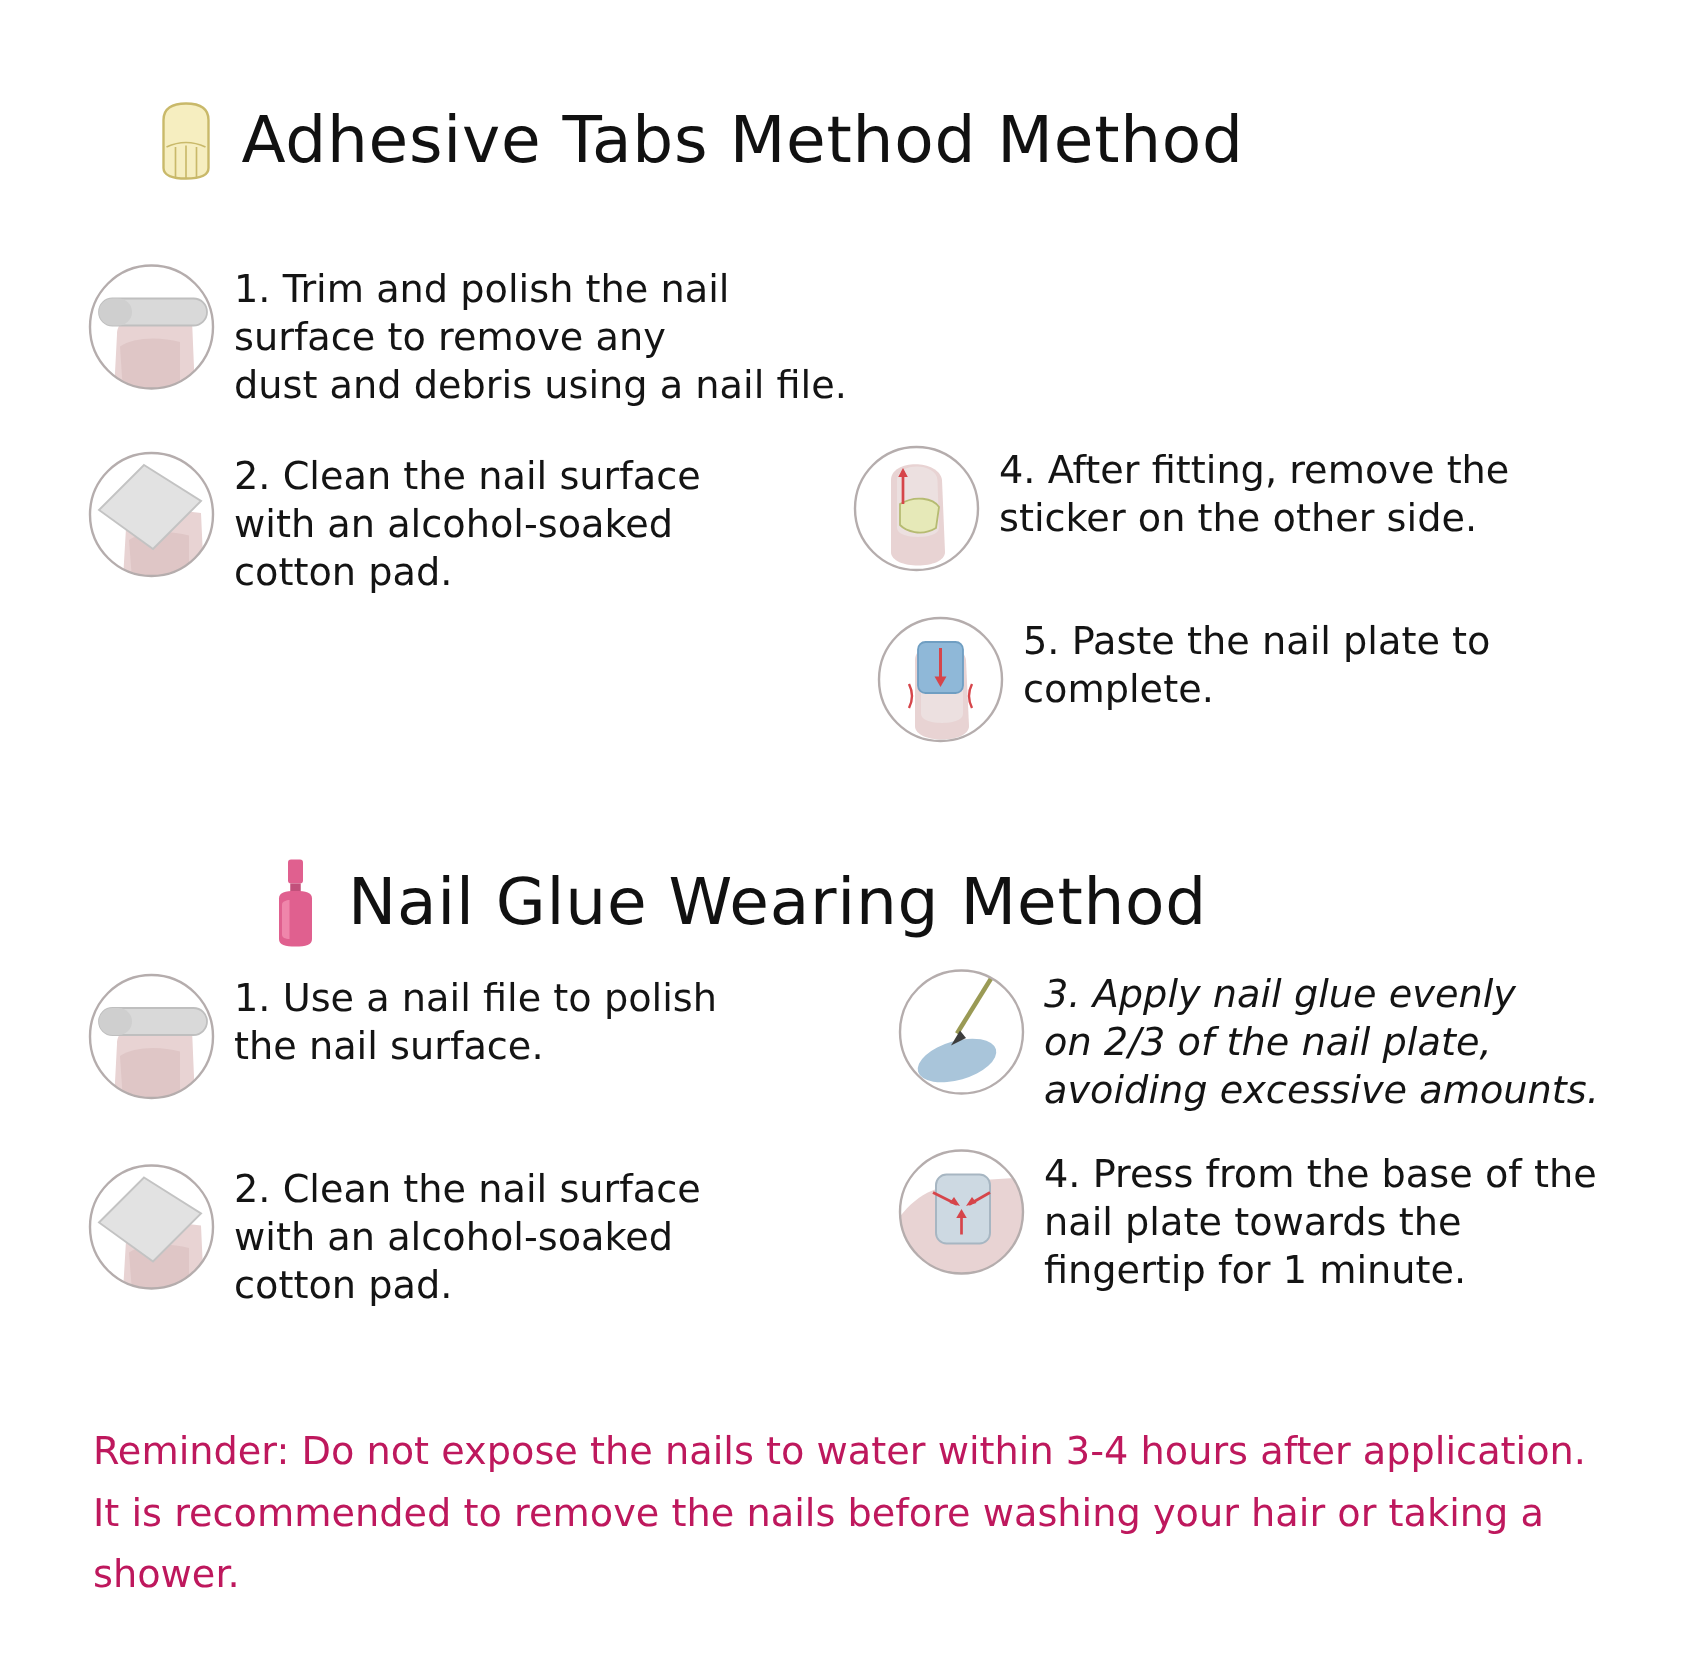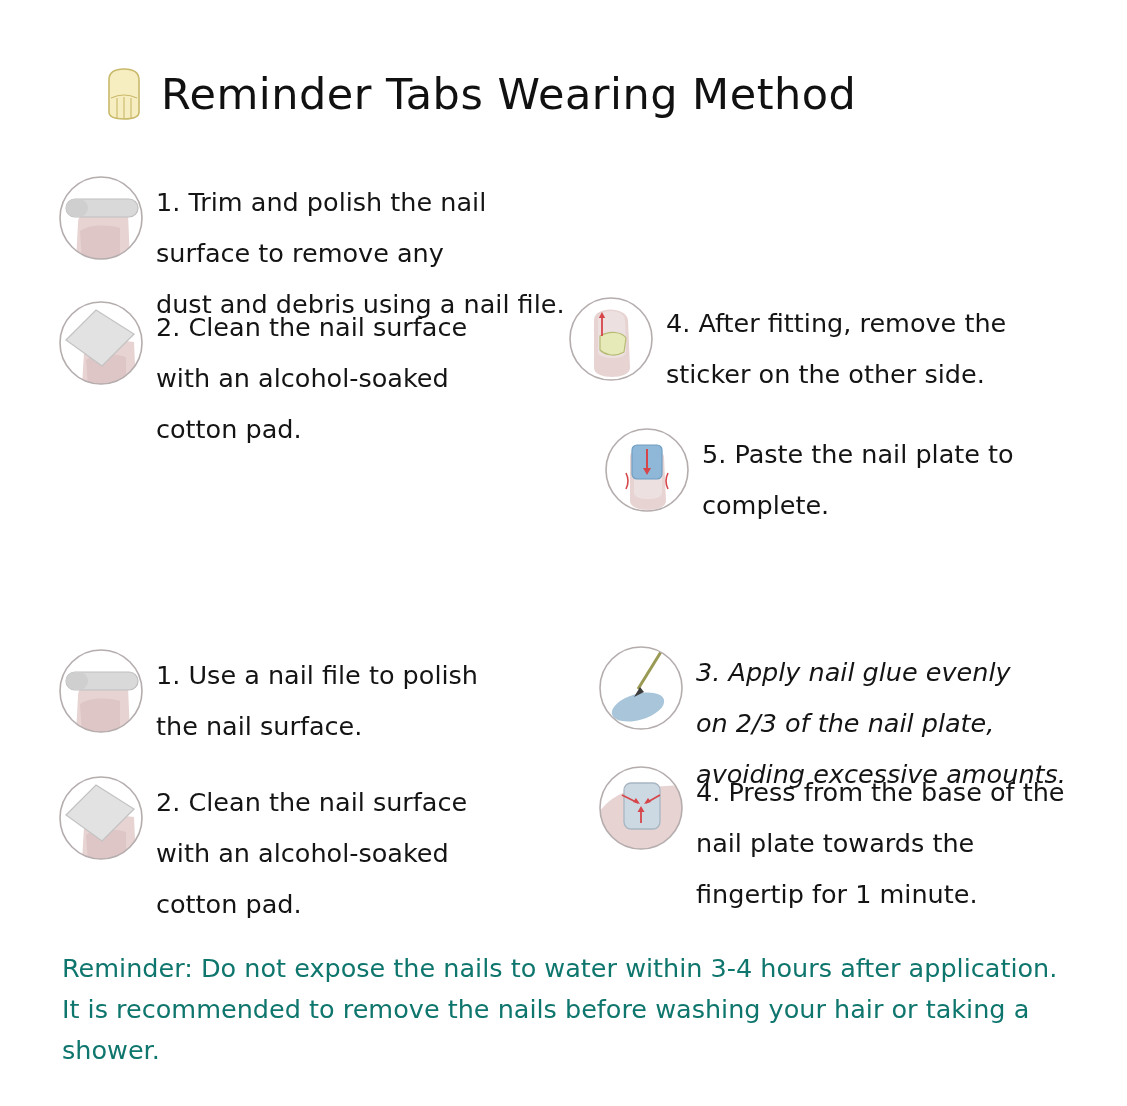--- a/index.html
+++ b/index.html
@@ -63,56 +63,56 @@
     display: flex;
     align-items: flex-start;
   }
   .step .thumb {
     flex: 0 0 auto;
     width: 86px;
     height: 86px;
   }
   .step .step-text {
     font-size: 25.5px;
-    line-height: 51px;
+    line-height: 32px;
     color: #141414;
     white-space: pre-line;
     padding-left: 12px;
     padding-top: 2px;
   }
 
   
   .thumb svg { display: block; }
 
   
   #reminder {
     position: absolute;
     left: 62px;
     top: 948px;
     width: 1030px;
     font-size: 25.5px;
     line-height: 41px;
-    color: #0f766e;
+    color: #be185d;
     white-space: pre-line;
   }
 </style>
 </head>
 <body>
 
 <div class="page">
 
   <div class="section-title" id="section-tabs-title">
     <span class="nail-chip-icon">
       <svg viewBox="0 0 38 52" width="38" height="52">
         <path d="M4 12 C4 4 10 1 19 1 C28 1 34 4 34 12 L34 44 C34 49 28 51 19 51 C10 51 4 49 4 44 Z" fill="#f6eec0" stroke="#c9b96a" stroke-width="1.6"></path>
         <path d="M12 30 L12 50 M19 29 L19 51 M26 30 L26 50" stroke="#c9b96a" stroke-width="1.1" fill="none"></path>
         <path d="M6 30 Q19 24 32 30" stroke="#c9b96a" stroke-width="1.1" fill="none"></path>
       </svg>
     </span>
-    <span class="title-text">Reminder Tabs Wearing Method</span>
+    <span class="title-text">Adhesive Tabs Method Method</span>
   </div>
 
   <div class="step" style="left:58px; top:175px; width:540px;">
     <span class="thumb">
       <svg viewBox="0 0 86 86" width="86" height="86">
         <clipPath id="c1">
             <circle cx="43" cy="43" r="41"></circle>
           </clipPath>
         <g clip-path="url(#c1)">
           <rect x="0" y="0" width="86" height="86" fill="#fff"></rect>
@@ -164,21 +164,21 @@
           <path d="M34 18 L34 40" stroke="#d6454a" stroke-width="1.8" fill="none"></path>
           <path d="M34 16 l-3.2 6 h6.4 z" fill="#d6454a"></path>
         </g>
         <circle cx="43" cy="43" r="41" fill="none" stroke="#b5adad" stroke-width="1.6"></circle>
       </svg>
     </span>
     <span class="step-text">4. After fitting, remove the
     sticker on the other side.</span>
   </div>
 
-  <div class="step" style="left:604px; top:410px; width:510px;margin-top:17px;">
+  <div class="step" style="left:584px; top:410px; width:510px;">
     <span class="thumb">
       <svg viewBox="0 0 86 86" width="86" height="86">
         <clipPath id="c5">
             <circle cx="43" cy="43" r="41"></circle>
           </clipPath>
         <g clip-path="url(#c5)">
           <rect x="0" y="0" width="86" height="86" fill="#fff"></rect>
           <path d="M26 30 C26 16 58 16 60 30 L62 74 C62 86 26 86 26 74 Z" fill="#e8d3d3"></path>
           <path d="M30 44 C30 36 58 36 58 44 L58 66 C58 74 30 74 30 66 Z" fill="#ece0e0"></path>
           <rect x="28" y="18" width="30" height="34" rx="5" fill="#8fb8d8" stroke="#6f9ec2" stroke-width="1.2"></rect>
@@ -187,20 +187,31 @@
           <path d="M22 46 q4 8 0 16" stroke="#d6454a" stroke-width="1.6" fill="none"></path>
           <path d="M64 46 q-4 8 0 16" stroke="#d6454a" stroke-width="1.6" fill="none"></path>
         </g>
         <circle cx="43" cy="43" r="41" fill="none" stroke="#b5adad" stroke-width="1.6"></circle>
       </svg>
     </span>
     <span class="step-text">5. Paste the nail plate to
       complete.</span>
   </div>
 
+  <div class="section-title" id="section-glue-title">
+    <span class="glue-bottle-icon">
+      <svg viewBox="0 0 34 60" width="34" height="60">
+        <rect x="12" y="1" width="10" height="16" rx="2" fill="#e0608f"></rect>
+        <rect x="13.5" y="17" width="7" height="6" fill="#c2507b"></rect>
+        <path d="M6 27 C6 23 10 22 17 22 C24 22 28 23 28 27 L28 54 C28 58 24 59 17 59 C10 59 6 58 6 54 Z" fill="#e0608f"></path>
+        <path d="M8 31 C8 29 11 28 13 28 L13 54 C10 54 8 53 8 51 Z" fill="#ef86ab"></path>
+      </svg>
+    </span>
+    <span class="title-text">Nail Glue Wearing Method</span>
+  </div>
 
   <div class="step" style="left:58px; top:648px; width:520px;">
     <span class="thumb">
       <svg viewBox="0 0 86 86" width="86" height="86">
         <clipPath id="c6">
             <circle cx="43" cy="43" r="41"></circle>
           </clipPath>
         <g clip-path="url(#c6)">
           <rect x="0" y="0" width="86" height="86" fill="#fff"></rect>
           <path d="M20 48 C20 38 30 34 44 35 L70 38 L72 86 L18 86 Z" fill="#e8d3d3"></path>

